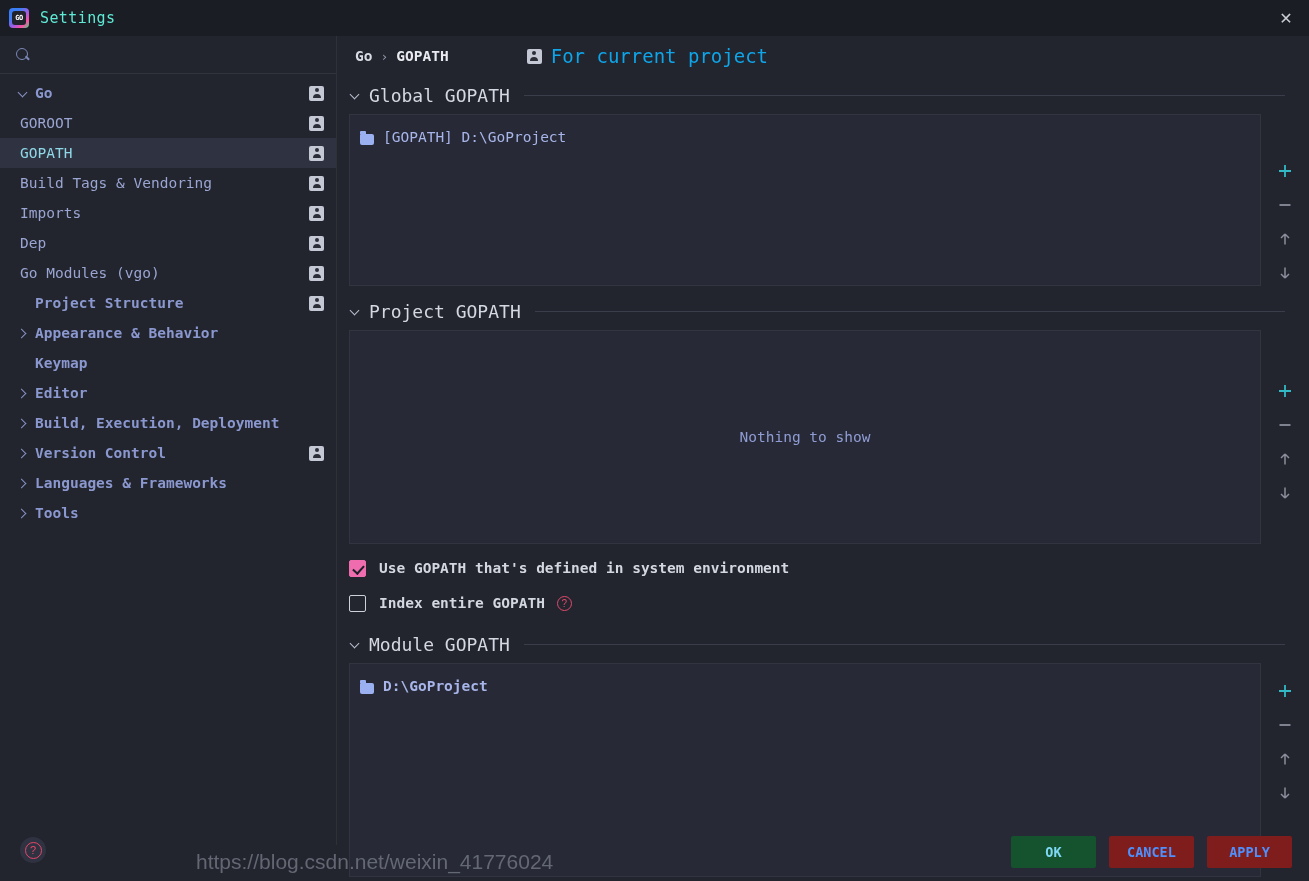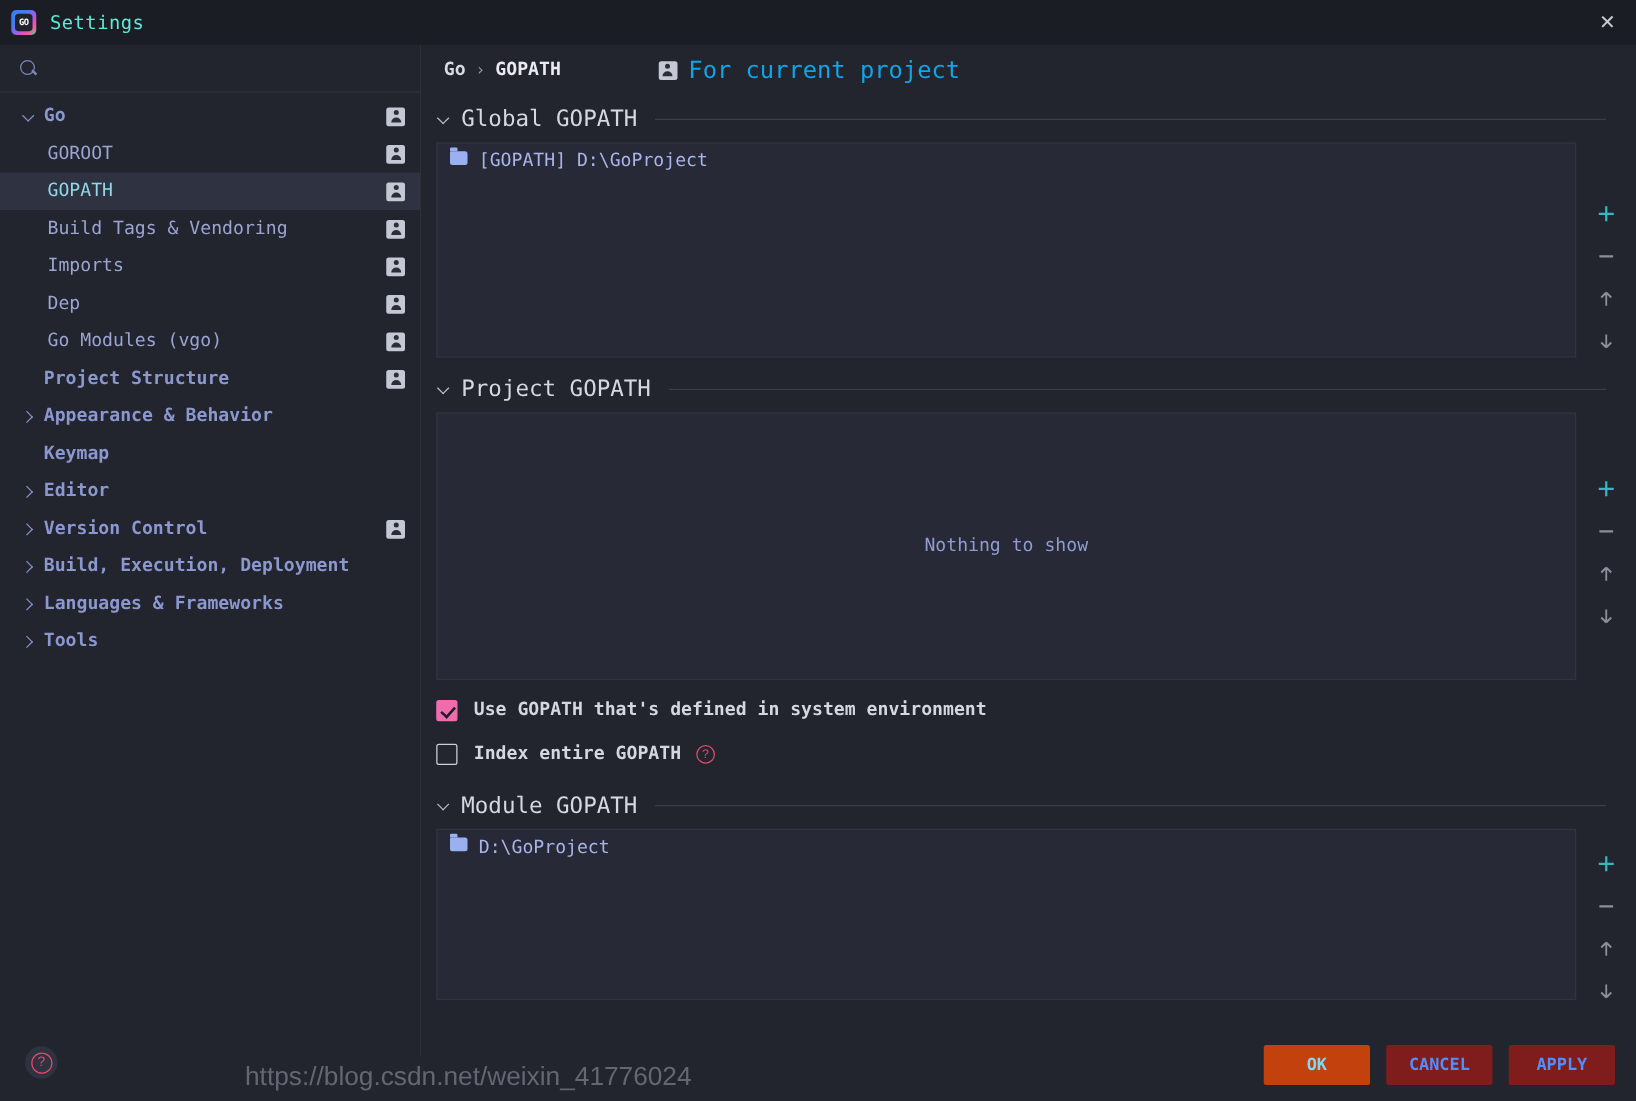--- a/index.html
+++ b/index.html
@@ -77,21 +77,21 @@
     width: 6px; height: 6px;
     border-right: 1.7px solid #8793c4; border-bottom: 1.7px solid #8793c4;
     transform: rotate(45deg);
   }
   .arrow.right::after {
     left: 2px; top: 3px; transform: rotate(-45deg);
   }
   .tlabel { font-size: 14.5px; color: #97a3d4; white-space: nowrap; }
   .trow.lvl0 .tlabel { font-weight: bold; color: #8b98cf; }
   .trow.lvl1 .tlabel { font-weight: normal; color: #9aa5d2; }
-  .trow.lvl1 { padding-left: 38px; }
+  .trow.lvl1 { padding-left: 20px; }
   .trow.selected .tlabel { color: #8fd8e8; }
   .badge-ico {
     margin-left: auto; width: 15px; height: 15px; border-radius: 2px;
     background: #c3c8d4; position: relative; flex: 0 0 auto;
   }
   .badge-ico::before {
     content: ""; position: absolute; left: 5.5px; top: 2.5px;
     width: 4px; height: 4px; border-radius: 50%; background: #2b2d37;
   }
   .badge-ico::after {
@@ -124,23 +124,23 @@
   }
   .sec-title { font-size: 18px; color: #d4d8e1; white-space: nowrap; }
   .sec-line { flex: 1 1 auto; height: 1px; background: #3a3d4a; margin-left: 14px; }
 
   .listpanel {
     position: relative; background: #272a36;
     border: 1px solid #32353f; margin: 8px 48px 0 12px;
   }
   .listpanel.lp1 { height: 172px; }
   .listpanel.lp2 { height: 214px; }
-  .listpanel.lp3 { height: 137px; }
+  .listpanel.lp3 { height: 214px; font-weight: bold; }
   .list-row {
-    display: flex; align-items: flex-start; height: 24px; padding-left: 10px; margin-top: 6px;
+    display: flex; align-items: flex-end; height: 24px; padding-left: 10px; margin-top: 6px;
     cursor: pointer;
   }
   .folder-ico {
     width: 14px; height: 11px; flex: 0 0 auto; margin-right: 9px;
     background: #9bb0f0; border-radius: 1px 2px 2px 2px; position: relative;
   }
   .folder-ico::before {
     content: ""; position: absolute; left: 0; top: -3px;
     width: 6px; height: 3px; background: #9bb0f0; border-radius: 1px 1px 0 0;
   }
@@ -194,21 +194,21 @@
     color: #e8476b; font-size: 11px; display: flex; align-items: center; justify-content: center;
     font-family: "Liberation Sans", sans-serif;
   }
   .btn-row { position: absolute; right: 17px; top: 11px; display: flex; gap: 13px; }
   .dlg-btn {
     width: 85px; height: 32px; background: #7f1d1d; border: none; border-radius: 2px;
     color: #4d90fe; font-size: 13.5px; font-weight: bold; cursor: pointer;
     font-family: "DejaVu Sans Mono", "Liberation Mono", monospace;
     display: flex; align-items: center; justify-content: center;
   }
-  .dlg-btn.primary { color: #7fd9f5; background: #c2410c; }
+  .dlg-btn.primary { color: #7fd9f5; background: #14532d; }
   .dlg-btn.ok { width: 85px; }
 
   .watermark {
     position: absolute; left: 196px; bottom: 7px;
     font-size: 21px; color: #6f737f; opacity: .85;
     font-family: "Liberation Sans", sans-serif; white-space: nowrap;
     pointer-events: none; user-select: none;
   }
 </style>
 </head>
@@ -271,26 +271,26 @@
         <div class="trow lvl0">
           <span class="arrow none"></span>
           <span class="tlabel">Keymap</span>
         </div>
         <div class="trow lvl0">
           <span class="arrow right"></span>
           <span class="tlabel">Editor</span>
         </div>
         <div class="trow lvl0">
           <span class="arrow right"></span>
+          <span class="tlabel">Build, Execution, Deployment</span>
+        </div>
+        <div class="trow lvl0">
+          <span class="arrow right"></span>
           <span class="tlabel">Version Control</span>
           <span class="badge-ico"></span>
-        </div>
-        <div class="trow lvl0">
-          <span class="arrow right"></span>
-          <span class="tlabel">Build, Execution, Deployment</span>
         </div>
         <div class="trow lvl0">
           <span class="arrow right"></span>
           <span class="tlabel">Languages &amp; Frameworks</span>
         </div>
         <div class="trow lvl0">
           <span class="arrow right"></span>
           <span class="tlabel">Tools</span>
         </div>
       </div>

